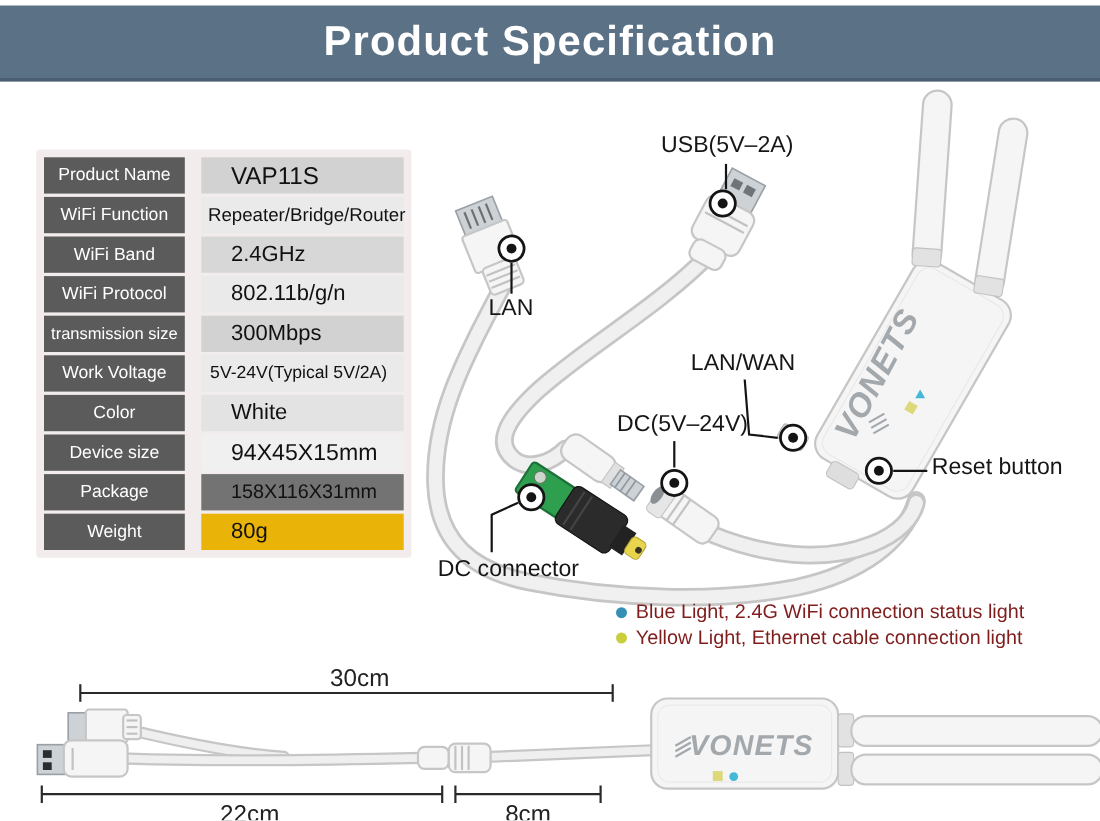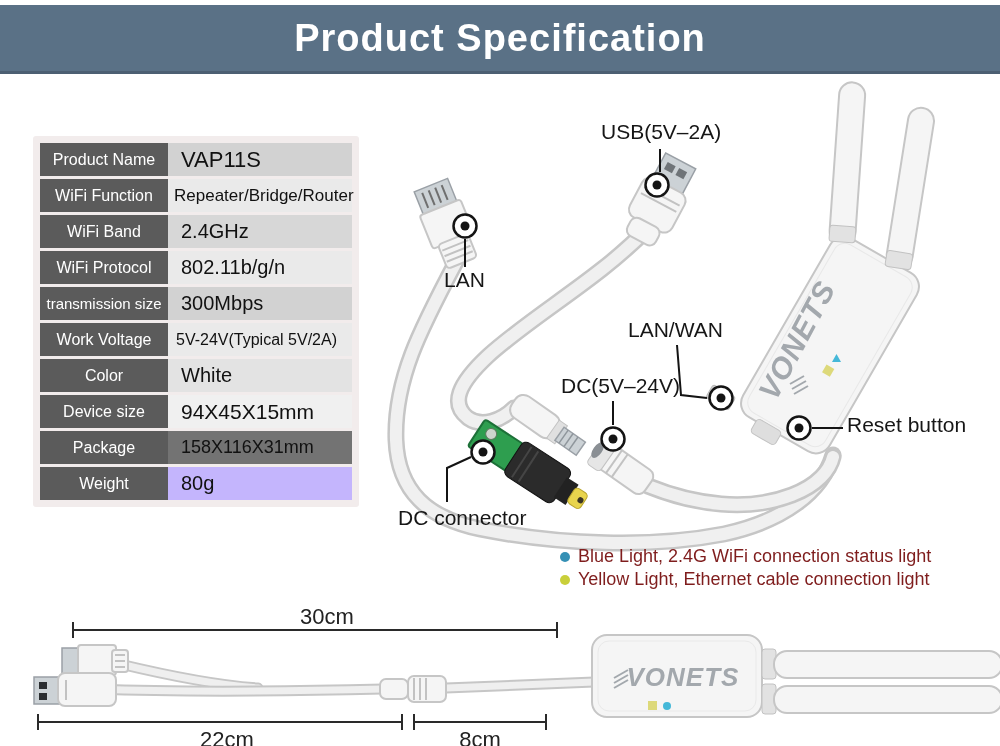--- a/index.html
+++ b/index.html
@@ -4,37 +4,37 @@
 <style>
   html,body{margin:0;padding:0;background:#ffffff;}
   .stage{position:relative;width:1000px;height:746px;background:#ffffff;overflow:hidden;
          font-family:"Liberation Sans",sans-serif;color:#141414;}
   
   .topbar{position:absolute;left:0;top:5px;width:1000px;height:66px;background:#5a7186;
           border-bottom:3px solid #4c5f72;display:flex;align-items:center;justify-content:center;}
   .topbar h1{margin:0;font-size:38px;font-weight:bold;color:#ffffff;letter-spacing:1px;}
   
   .panel{position:absolute;left:33px;top:136px;padding:7px;background:#f2ecec;border-radius:3px;}
-  .spec-row{display:grid;grid-template-columns:128px 184px;gap:0;margin-bottom:3px;}
+  .spec-row{display:grid;grid-template-columns:128px 184px;gap:15px;margin-bottom:3px;}
   .spec-row:last-child{margin-bottom:0;}
   .lbl{height:33px;background:#5b5b5b;color:#ffffff;font-size:16px;
        display:flex;align-items:center;justify-content:center;white-space:nowrap;}
   .val{height:33px;color:#111111;font-size:20px;display:flex;align-items:center;
-       padding-left:13px;box-sizing:border-box;white-space:nowrap;}
+       padding-left:27px;box-sizing:border-box;white-space:nowrap;}
   .spec-row:nth-child(1) .val{background:#d2d2d2;font-size:22px;}
   .spec-row:nth-child(2) .val{background:#eaeaea;font-size:17px;padding-left:6px;}
   .spec-row:nth-child(3) .val{background:#d7d7d7;}
   .spec-row:nth-child(4) .val{background:#eaeaea;}
   .spec-row:nth-child(5) .val{background:#d2d2d2;}
   .spec-row:nth-child(5) .lbl{font-size:15px;}
   .spec-row:nth-child(6) .val{background:#eaeaea;font-size:16px;padding-left:8px;}
   .spec-row:nth-child(7) .val{background:#e3e3e3;}
   .spec-row:nth-child(8) .val{background:#f0f0f0;font-size:21px;}
   .spec-row:nth-child(9) .val{background:#737373;font-size:18px;}
-  .spec-row:nth-child(10) .val{background:#c4b5fd;}
+  .spec-row:nth-child(10) .val{background:#eab308;}
   
   .callout{position:absolute;font-size:21px;color:#161616;white-space:nowrap;}
   
   .legend{position:absolute;left:560px;top:545px;}
   .legend-row{display:flex;align-items:center;height:23px;font-size:18px;color:#7f1d1d;white-space:nowrap;}
   .dot{width:10px;height:10px;border-radius:50%;margin-right:8px;flex:0 0 auto;}
   .dot-blue{background:#3590b5;}
   .dot-yellow{background:#c9cf3a;}
   
   .dim{position:absolute;font-size:22px;color:#222222;transform:translateX(-50%);white-space:nowrap;}

